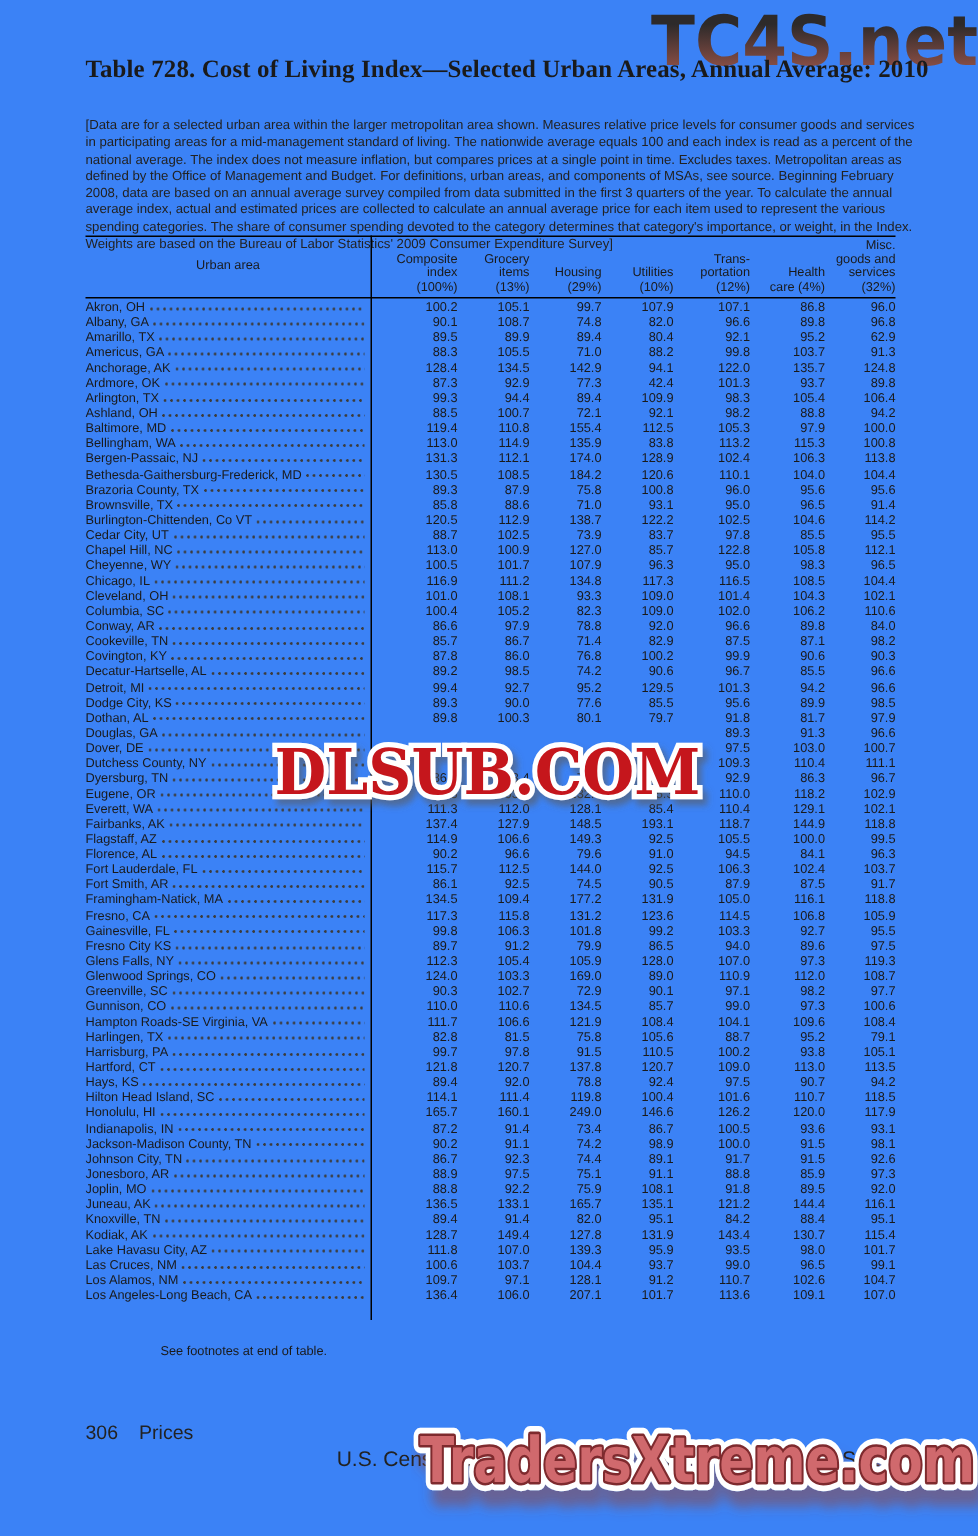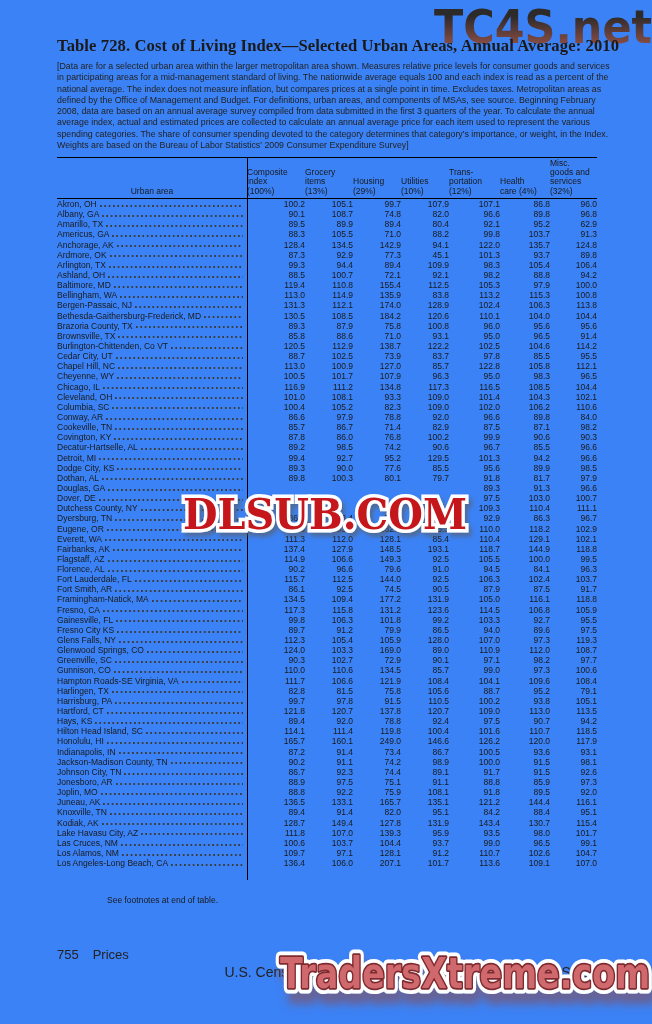--- a/index.html
+++ b/index.html
@@ -1,29 +1,29 @@
 <!DOCTYPE html>
 <html><head>
 <meta charset="utf-8">
 <style>
   html,body{margin:0;padding:0;background:#ffffff;}
   .page{position:relative;width:652px;height:1024px;background:#3b82f6;overflow:hidden;
         font-family:"Liberation Sans",sans-serif;color:#1a1a1a;}
 
   .title{position:absolute;left:57px;top:36px;width:585px;margin:0;z-index:2;
          font-family:"Liberation Serif",serif;font-size:16.6px;font-weight:bold;letter-spacing:0.1px;}
-  .note{position:absolute;left:57px;top:61px;width:556px;margin:0;
+  .note{position:absolute;left:57px;top:78px;width:556px;margin:0;
         font-size:8.8px;line-height:11.25px;color:#222;}
 
   .coltable{position:absolute;left:57px;top:157px;width:540px;}
   .thead{display:grid;grid-template-columns:190px 58px 48px 48px 48px 51px 50px 47px;
          border-top:1.7px solid #000;border-bottom:1.4px solid #000;height:40px;}
-  .hcell{display:flex;flex-direction:column;justify-content:flex-end;
+  .hcell{display:flex;flex-direction:column;justify-content:flex-end;align-items:flex-end;
          font-size:8.5px;line-height:9.3px;padding-bottom:2px;white-space:nowrap;}
-  .hcell.first{justify-content:flex-end;align-items:center;}
+  .hcell.first{justify-content:center;align-items:center;}
   .tbody{position:relative;}
   .trow{display:grid;grid-template-columns:190px 58px 48px 48px 48px 51px 50px 47px;
         height:10.15px;font-size:8.5px;line-height:10.15px;}
   .ncell{display:flex;align-items:flex-end;overflow:hidden;}
   .txt{white-space:nowrap;}
   .leader{flex:1;height:2px;margin:0 4px 2.5px 3px;
           background-image:radial-gradient(circle at 1px 1px,#3c3c3c 0.75px,transparent 1.05px);
           background-size:4.35px 2px;background-repeat:repeat-x;}
   .num{text-align:right;white-space:nowrap;}
   .vline{position:absolute;left:190px;top:0;width:1px;height:723px;background:#000;}
@@ -164,21 +164,21 @@
           <div class="num">124.8</div>
         </div>
         <div class="trow">
           <div class="ncell">
             <div class="txt">Ardmore, OK</div>
             <div class="leader"></div>
           </div>
           <div class="num">87.3</div>
           <div class="num">92.9</div>
           <div class="num">77.3</div>
-          <div class="num">45.1</div>
+          <div class="num">42.4</div>
           <div class="num">101.3</div>
           <div class="num">93.7</div>
           <div class="num">89.8</div>
         </div>
         <div class="trow">
           <div class="ncell">
             <div class="txt">Arlington, TX</div>
             <div class="leader"></div>
           </div>
           <div class="num">99.3</div>
@@ -965,21 +965,21 @@
   <svg class="wm wm-mid" width="306" height="62">
     <defs>
       <filter id="dsMid" x="-20%" y="-20%" width="140%" height="160%">
         <feDropShadow dx="3" dy="4" stdDeviation="2.2" flood-color="#5a5a5a" flood-opacity="0.6"></feDropShadow>
       </filter>
     </defs>
     <text x="153" y="43" text-anchor="middle" textLength="284" lengthAdjust="spacingAndGlyphs" font-family="'DejaVu Serif',serif" font-weight="bold" font-size="42" fill="#c5161d" stroke="#ffffff" stroke-width="7" paint-order="stroke" filter="url(#dsMid)">DLSUB.COM</text>
   </svg>
 
   <div class="pagefoot">
-    <span class="pn">755</span><span>Prices</span>
+    <span class="pn">306</span><span>Prices</span>
   </div>
 
   <div class="source">U.S. Census Bureau, Statistical Abstract of the United States: 2012</div>
 
   <svg class="wm wm-bottom" width="382" height="86">
     <defs>
       <linearGradient id="gBot" x1="0" y1="0" x2="0" y2="1">
         <stop offset="0.15" stop-color="#dd8d90"></stop>
         <stop offset="0.9" stop-color="#c25револ559"></stop>
       </linearGradient>

